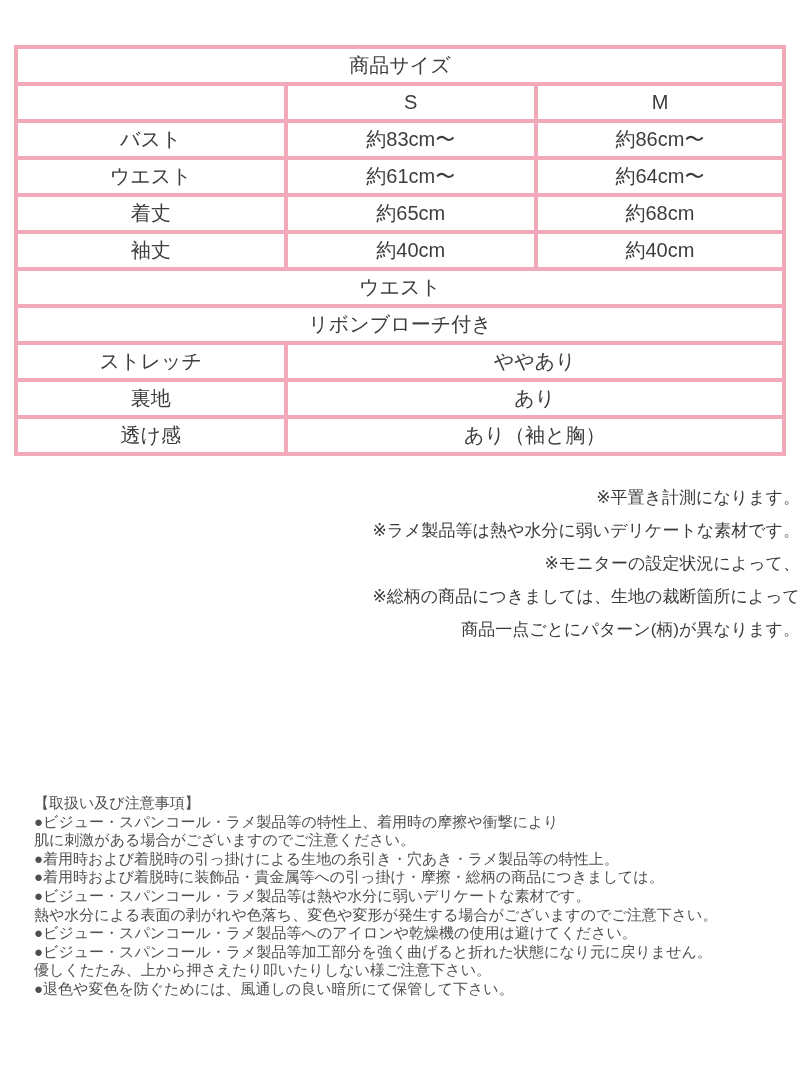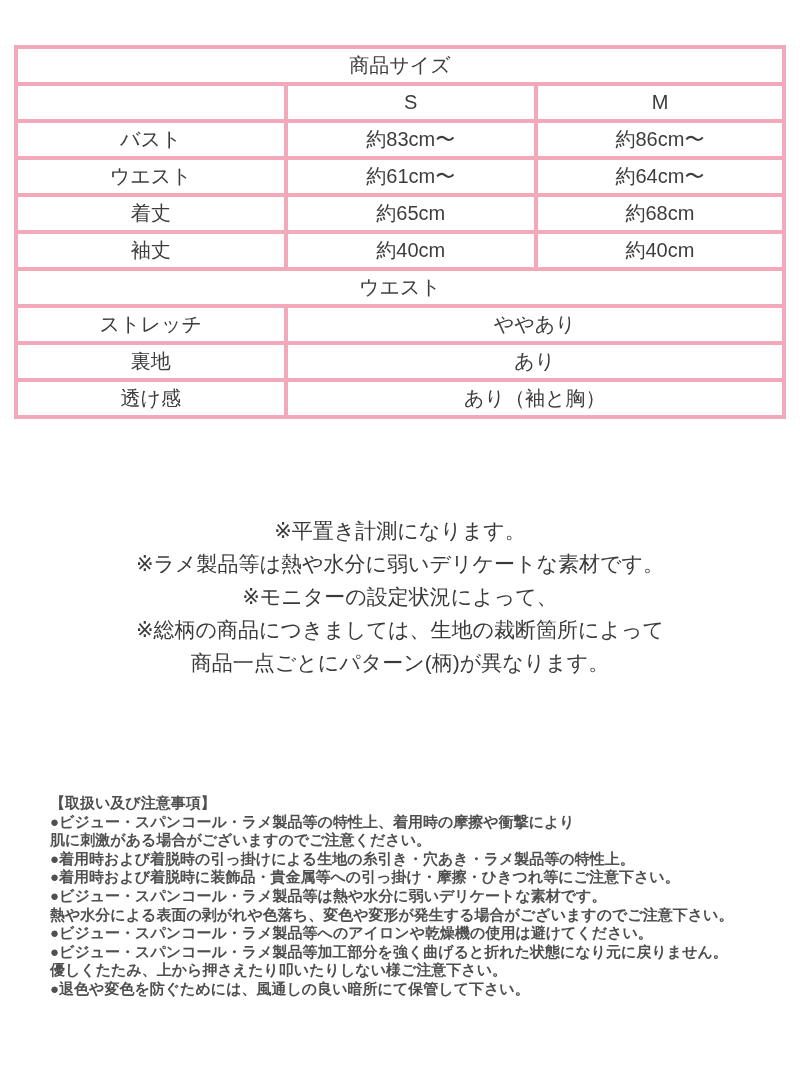--- a/index.html
+++ b/index.html
@@ -37,37 +37,35 @@
     padding: 0 2px;
     overflow: hidden;
     white-space: nowrap;
   }
   
   .notes {
     position: absolute;
     left: 0;
     top: 481px;
     width: 800px;
-    text-align: center;
-    font-size: 21px;
+    text-align: right;
+    font-size: 17px;
     line-height: 33px;
     color: #3a3a3a;
-    margin-top: 33px;
   }
   
   .care {
     position: absolute;
-    left: 50px;
+    left: 34px;
     top: 794px;
     width: 740px;
     font-size: 15px;
     line-height: 18.6px;
     color: #4f4f4f;
     text-align: left;
-    font-weight: bold;
   }
 </style>
 </head>
 <body>
 
 <div class="table-wrap">
   <table class="size-table">
     <colgroup>
       <col style="width:35.1%">
       <col style="width:32.6%">
@@ -99,20 +97,23 @@
       </tr>
       <tr>
         <td>袖丈</td>
         <td>約40cm</td>
         <td>約40cm</td>
       </tr>
       <tr>
         <td colspan="3">ウエスト</td>
       </tr>
       <tr>
+        <td colspan="3">リボンブローチ付き</td>
+      </tr>
+      <tr>
         <td>ストレッチ</td>
         <td colspan="2">ややあり</td>
       </tr>
       <tr>
         <td>裏地</td>
         <td colspan="2">あり</td>
       </tr>
       <tr>
         <td>透け感</td>
         <td colspan="2">あり（袖と胸）</td>
@@ -127,20 +128,20 @@
   <div>※モニターの設定状況によって、</div>
   <div>※総柄の商品につきましては、生地の裁断箇所によって</div>
   <div>商品一点ごとにパターン(柄)が異なります。</div>
 </div>
 
 <div class="care">
   <div>【取扱い及び注意事項】</div>
   <div>●ビジュー・スパンコール・ラメ製品等の特性上、着用時の摩擦や衝撃により</div>
   <div>肌に刺激がある場合がございますのでご注意ください。</div>
   <div>●着用時および着脱時の引っ掛けによる生地の糸引き・穴あき・ラメ製品等の特性上。</div>
-  <div>●着用時および着脱時に装飾品・貴金属等への引っ掛け・摩擦・ひきつれ等にご注意下さい。</div>
+  <div>●着用時および着脱時に装飾品・貴金属等への引っ掛け・摩擦・総柄の商品につきましては。</div>
   <div>●ビジュー・スパンコール・ラメ製品等は熱や水分に弱いデリケートな素材です。</div>
   <div>熱や水分による表面の剥がれや色落ち、変色や変形が発生する場合がございますのでご注意下さい。</div>
   <div>●ビジュー・スパンコール・ラメ製品等へのアイロンや乾燥機の使用は避けてください。</div>
   <div>●ビジュー・スパンコール・ラメ製品等加工部分を強く曲げると折れた状態になり元に戻りません。</div>
   <div>優しくたたみ、上から押さえたり叩いたりしない様ご注意下さい。</div>
   <div>●退色や変色を防ぐためには、風通しの良い暗所にて保管して下さい。</div>
 </div>
 
 </body></html>

